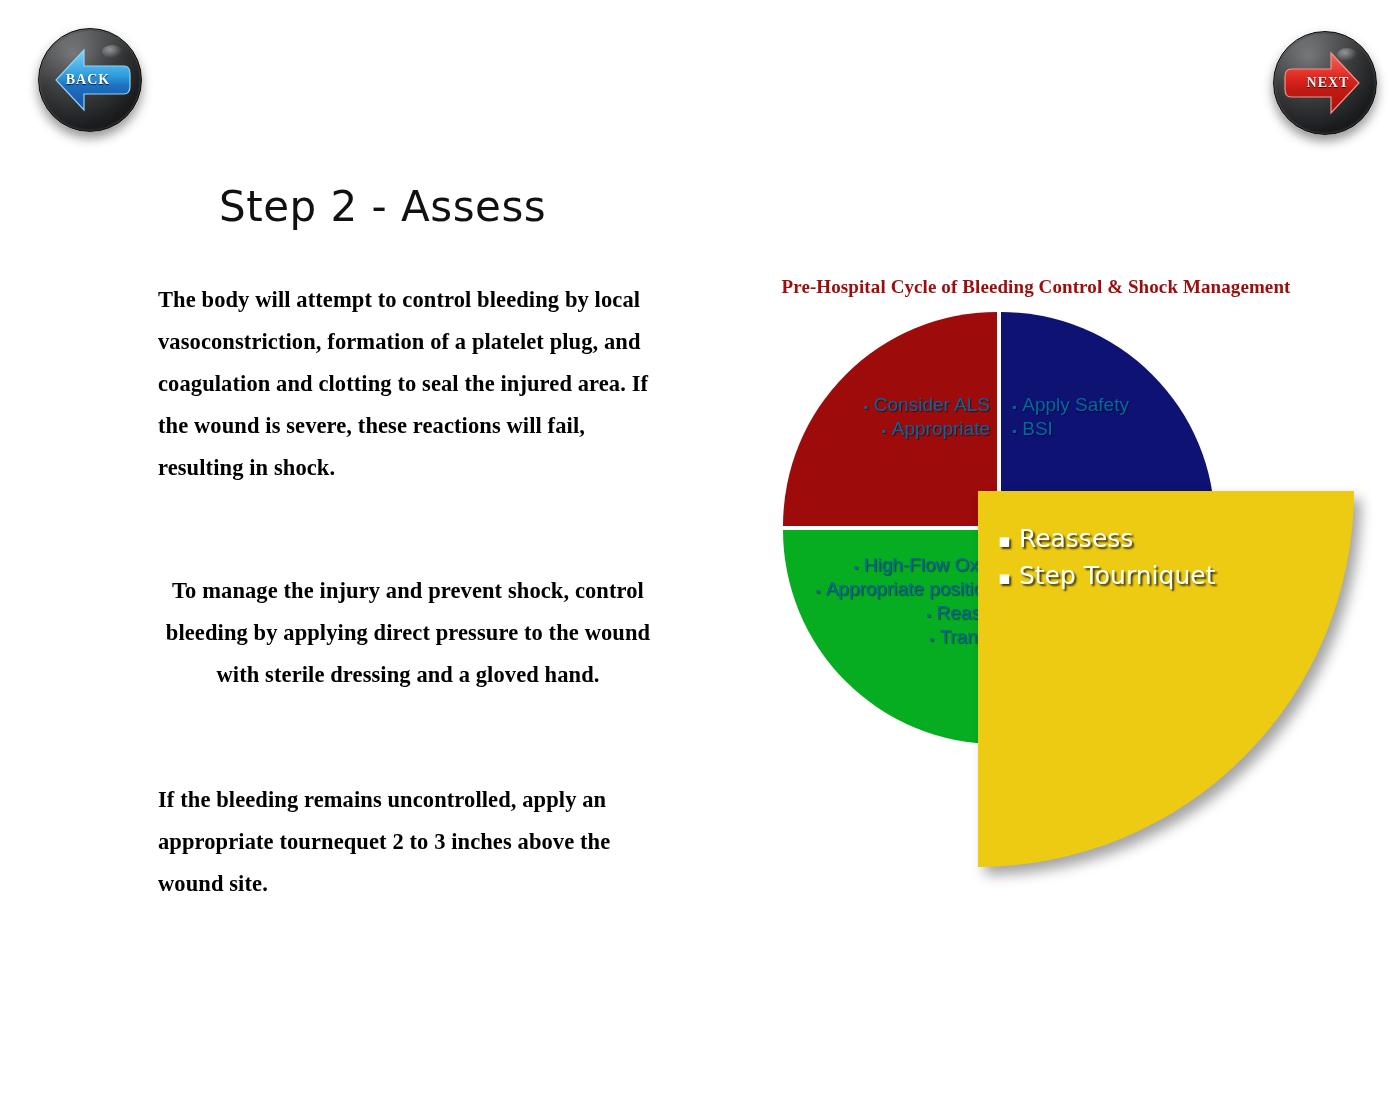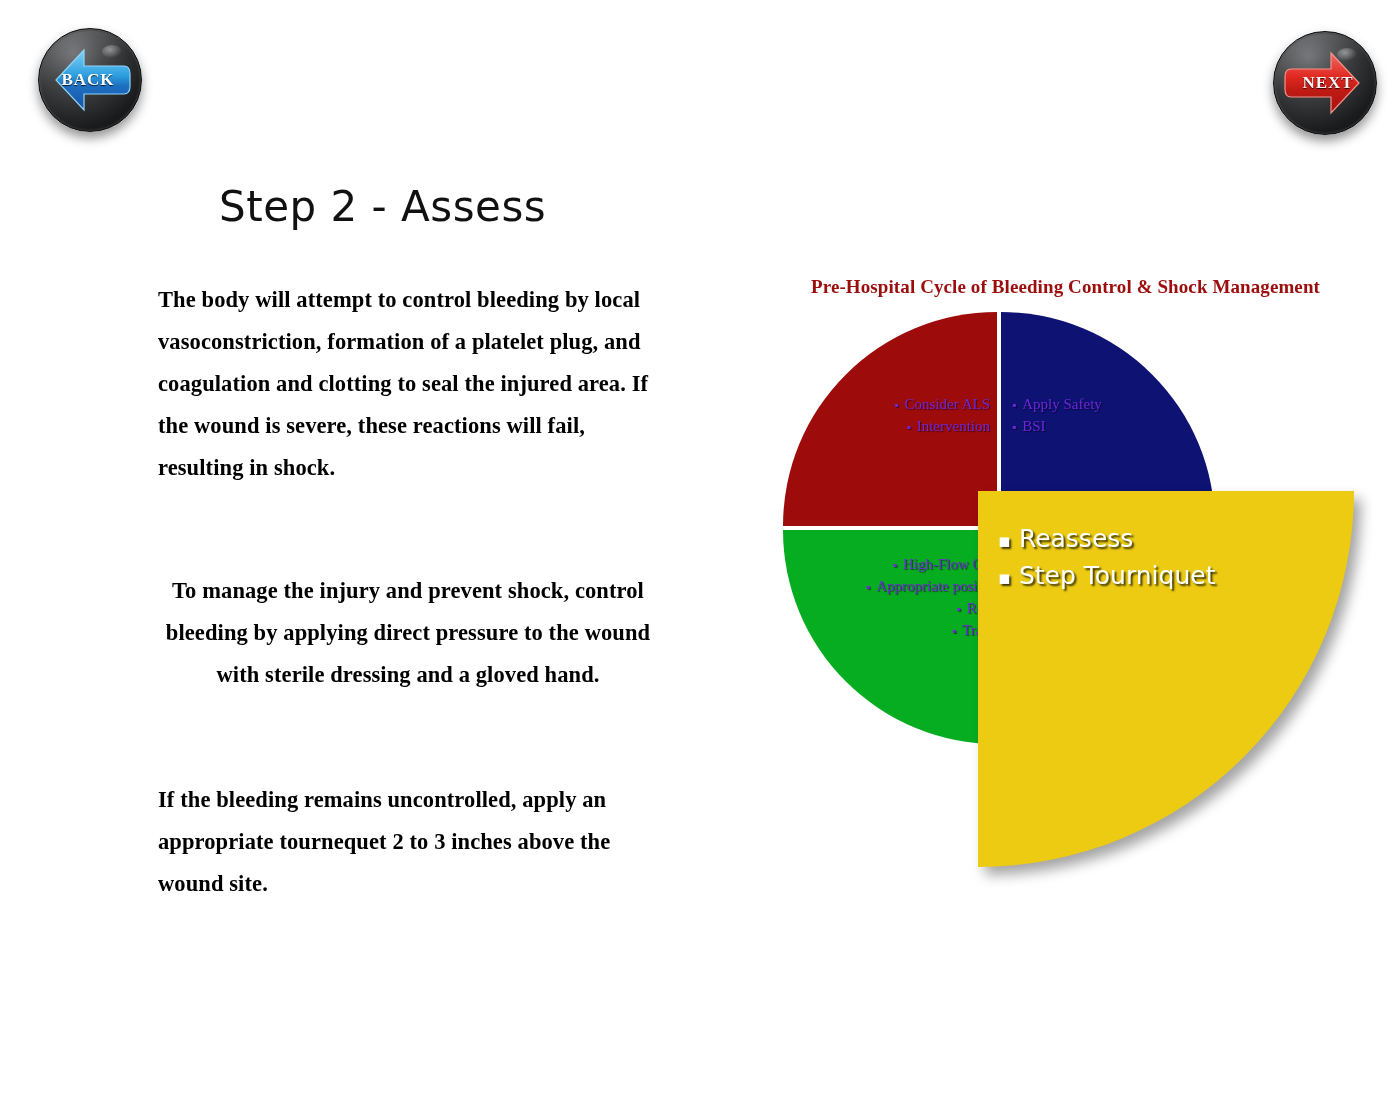--- a/index.html
+++ b/index.html
@@ -28,21 +28,21 @@
   }
   .orb-rim{
     position:absolute;left:3px;top:3px;right:3px;bottom:3px;border-radius:50%;
     background:linear-gradient(160deg, rgba(255,255,255,.16) 0%, rgba(255,255,255,0) 42%);
     pointer-events:none;
   }
   .arrow-wrap{position:absolute;inset:0;}
   .navlabel{
     position:absolute;left:0;right:0;top:50%;transform:translateY(-50%);
     text-align:center;font-family:"Liberation Serif",serif;
-    font-size:17px;font-weight:700;letter-spacing:1px;
+    font-size:14px;font-weight:700;letter-spacing:1px;
     font-variant:small-caps;color:#ffffff;
     text-shadow:0 1px 1px rgba(0,0,0,.8);
     pointer-events:none;
   }
   #back-button{left:38px;top:28px;}
   #back-button .navlabel{left:-4px;}
   #next-button{left:1273px;top:31px;}
   #next-button .navlabel{left:6px;color:#f3f3f3;}
 
   
@@ -61,43 +61,43 @@
     line-height:42px;letter-spacing:.1px;
     margin:16px;
   }
   #para-1{top:263px;}
   #para-2{top:554px;text-align:center;}
   #para-3{top:763px;}
 
   
   #chart{position:absolute;left:740px;top:276px;width:640px;height:620px;}
   #chart-title{
-    position:absolute;left:0;top:0;width:580px;
-    text-align:right;
+    position:absolute;left:6px;top:0;width:580px;
+    text-align:center;
     font-family:"Liberation Serif",serif;
     font-weight:700;font-size:19px;color:#9c0d0d;
     letter-spacing:.1px;white-space:nowrap;
   }
   .pie-wrap{position:absolute;left:0;top:0;width:640px;height:620px;}
   .quad{position:absolute;width:214px;height:214px;overflow:hidden;}
   .quad i{position:absolute;width:428px;height:428px;border-radius:50%;display:block;}
   
   #quad-red{left:43px;top:36px;}
   #quad-red i{left:0;top:0;background:#9e0b0b;}
   
   #quad-blue{left:261px;top:36px;}
   #quad-blue i{left:-214px;top:0;background:#0d1273;}
   
   #quad-green{left:43px;top:254px;}
   #quad-green i{left:0;top:-214px;background:#07ad21;}
 
   .quad-text{
     position:absolute;
-    font-family:Liberation Serif, serif;
-    font-size:15px;color:#6d28d9;line-height:21px;
+    font-family:Liberation Sans, sans-serif;
+    font-size:19px;color:#0369a1;line-height:21px;
     text-shadow:1px 1px 1px rgba(0,0,0,.55);
     white-space:nowrap;
   }
   .quad-text div:before{content:"\25AA";margin-right:6px;font-size:12px;}
   #text-red{left:80px;top:118px;width:170px;text-align:right;}
   #text-red div:first-child:before{content:"\25AA";}
   #text-blue{left:272px;top:118px;text-align:left;}
   #text-green{left:20px;top:278px;width:260px;text-align:right;}
 
   
@@ -180,21 +180,21 @@
         </div>
       <div class="quad" id="quad-blue">
           <i></i>
         </div>
       <div class="quad" id="quad-green">
           <i></i>
         </div>
 
       <div class="quad-text" id="text-red">
         <div>Consider ALS</div>
-        <div style="padding-left:0">Intervention</div>
+        <div style="padding-left:0">Appropriate</div>
       </div>
 
       <div class="quad-text" id="text-blue">
         <div>Apply Safety</div>
         <div>BSI</div>
       </div>
 
       <div class="quad-text" id="text-green">
         <div>High-Flow Oxygen</div>
         <div>Appropriate positioning</div>

